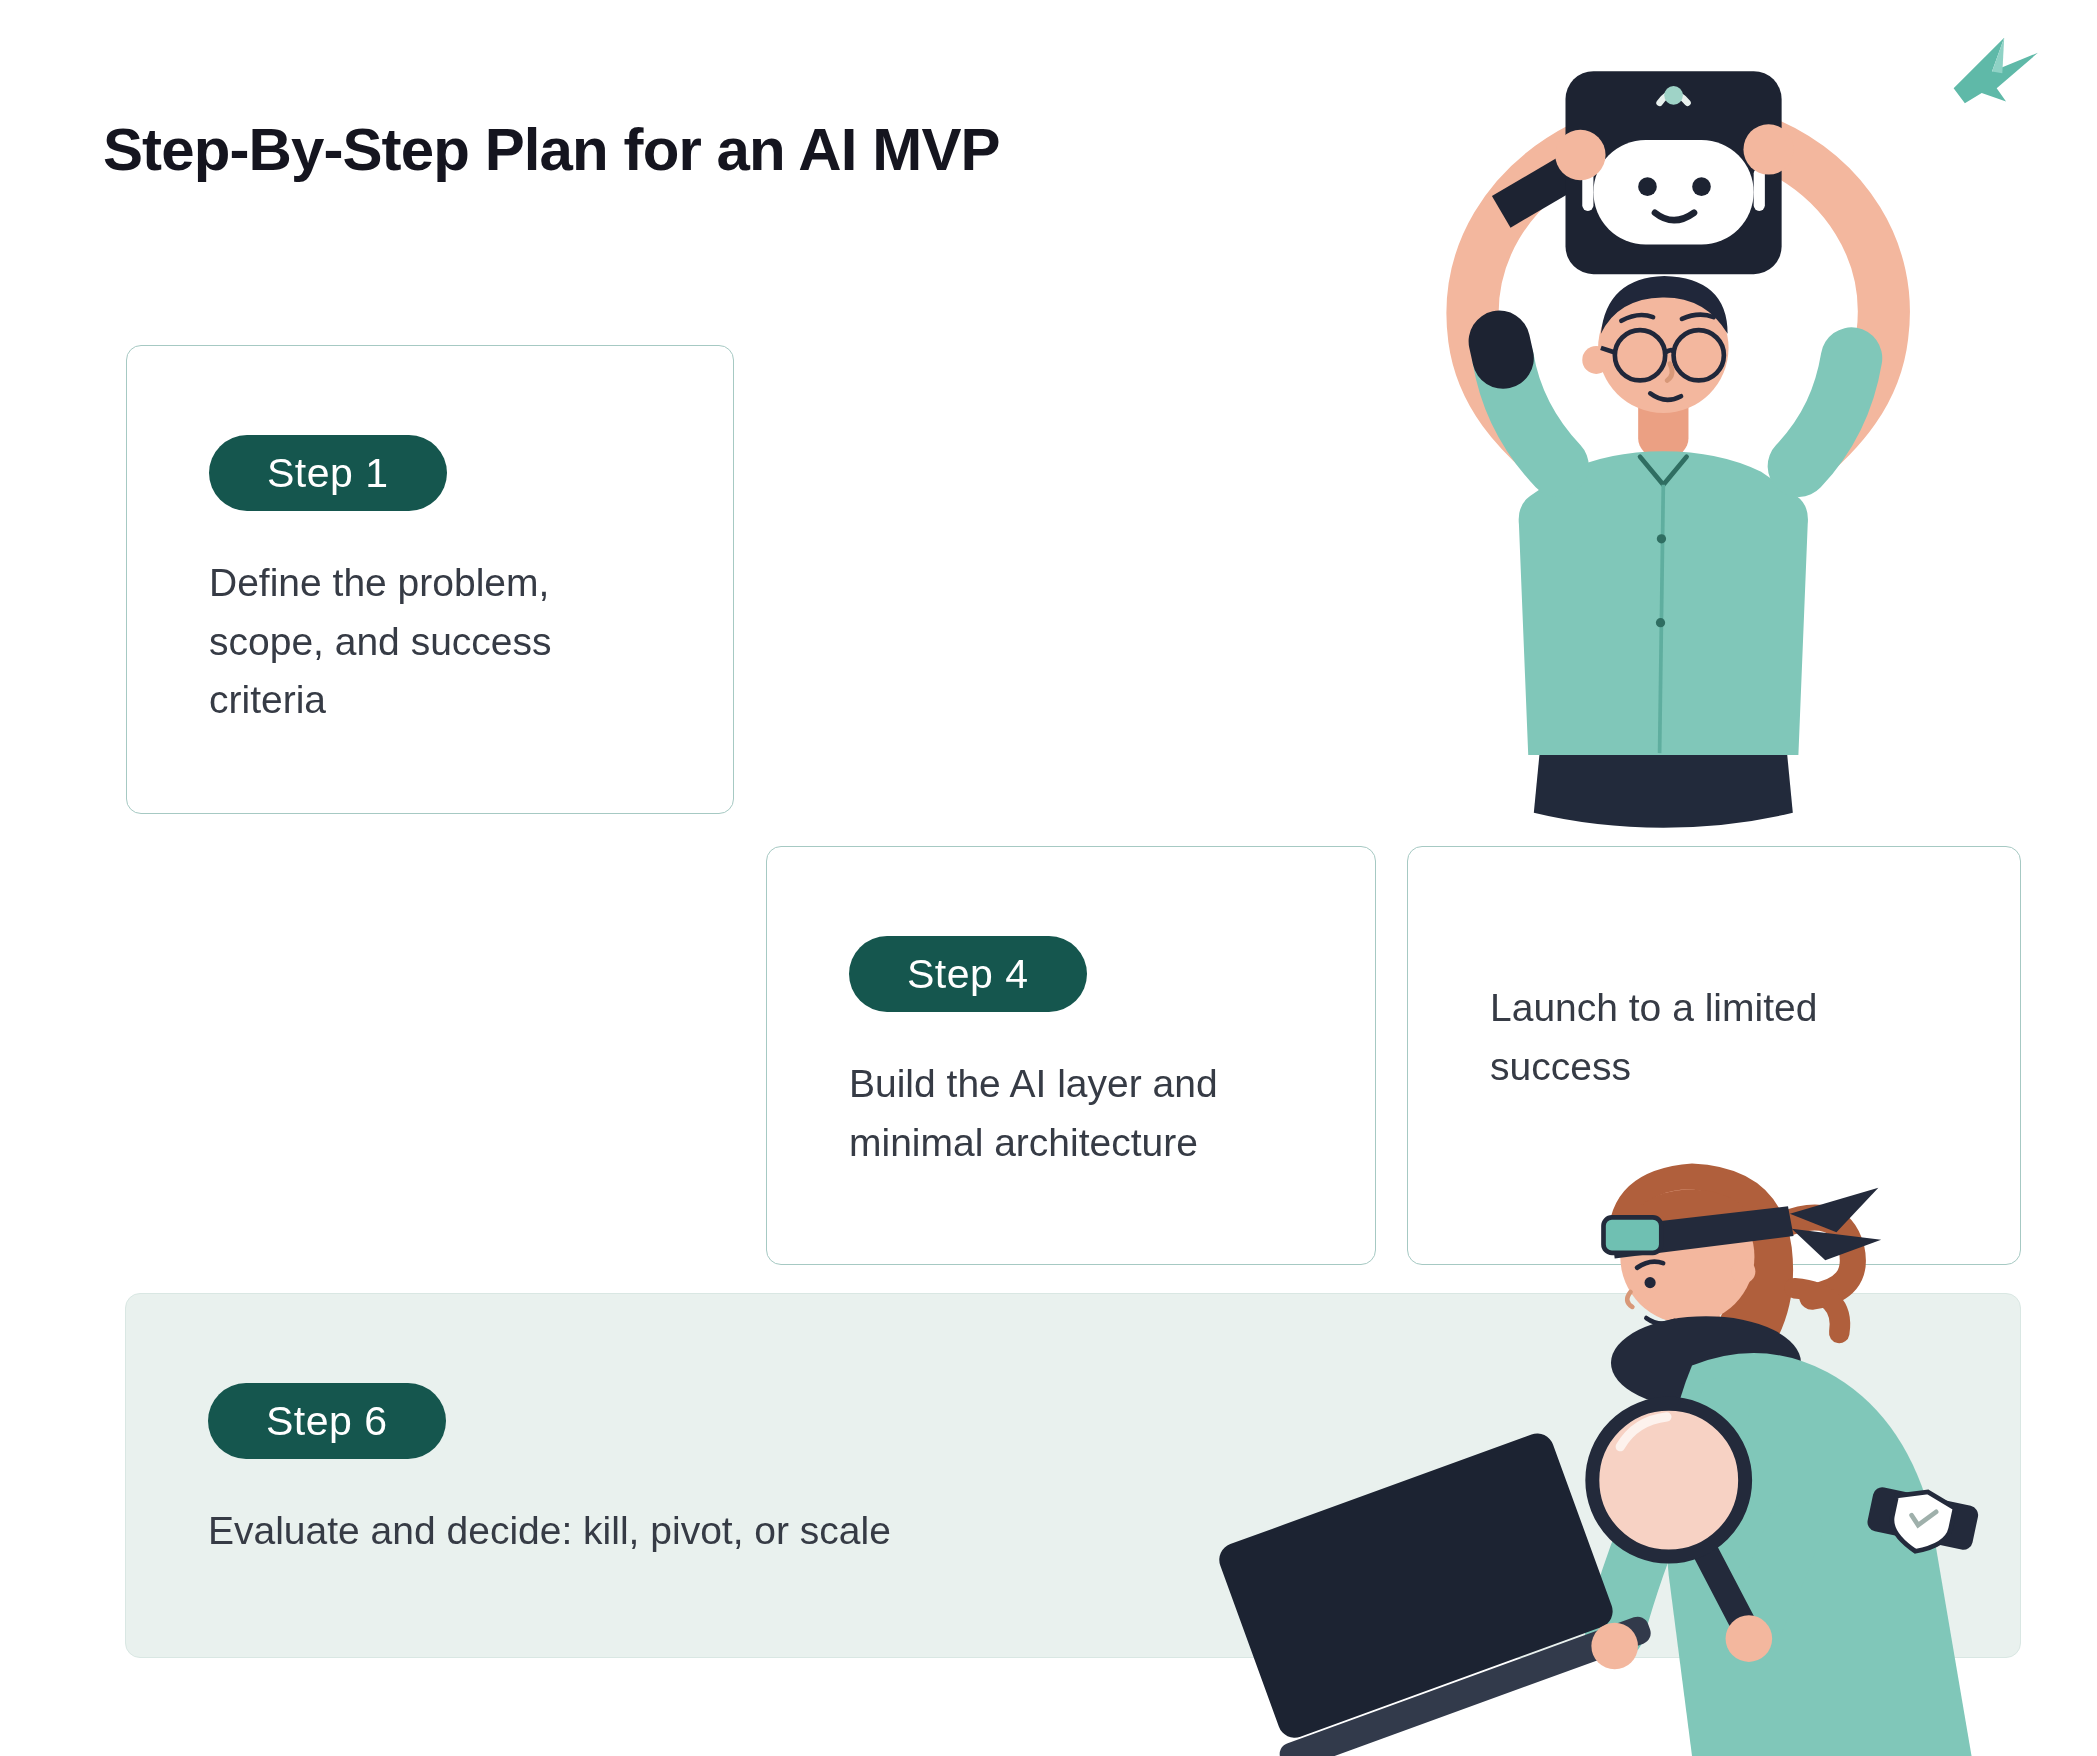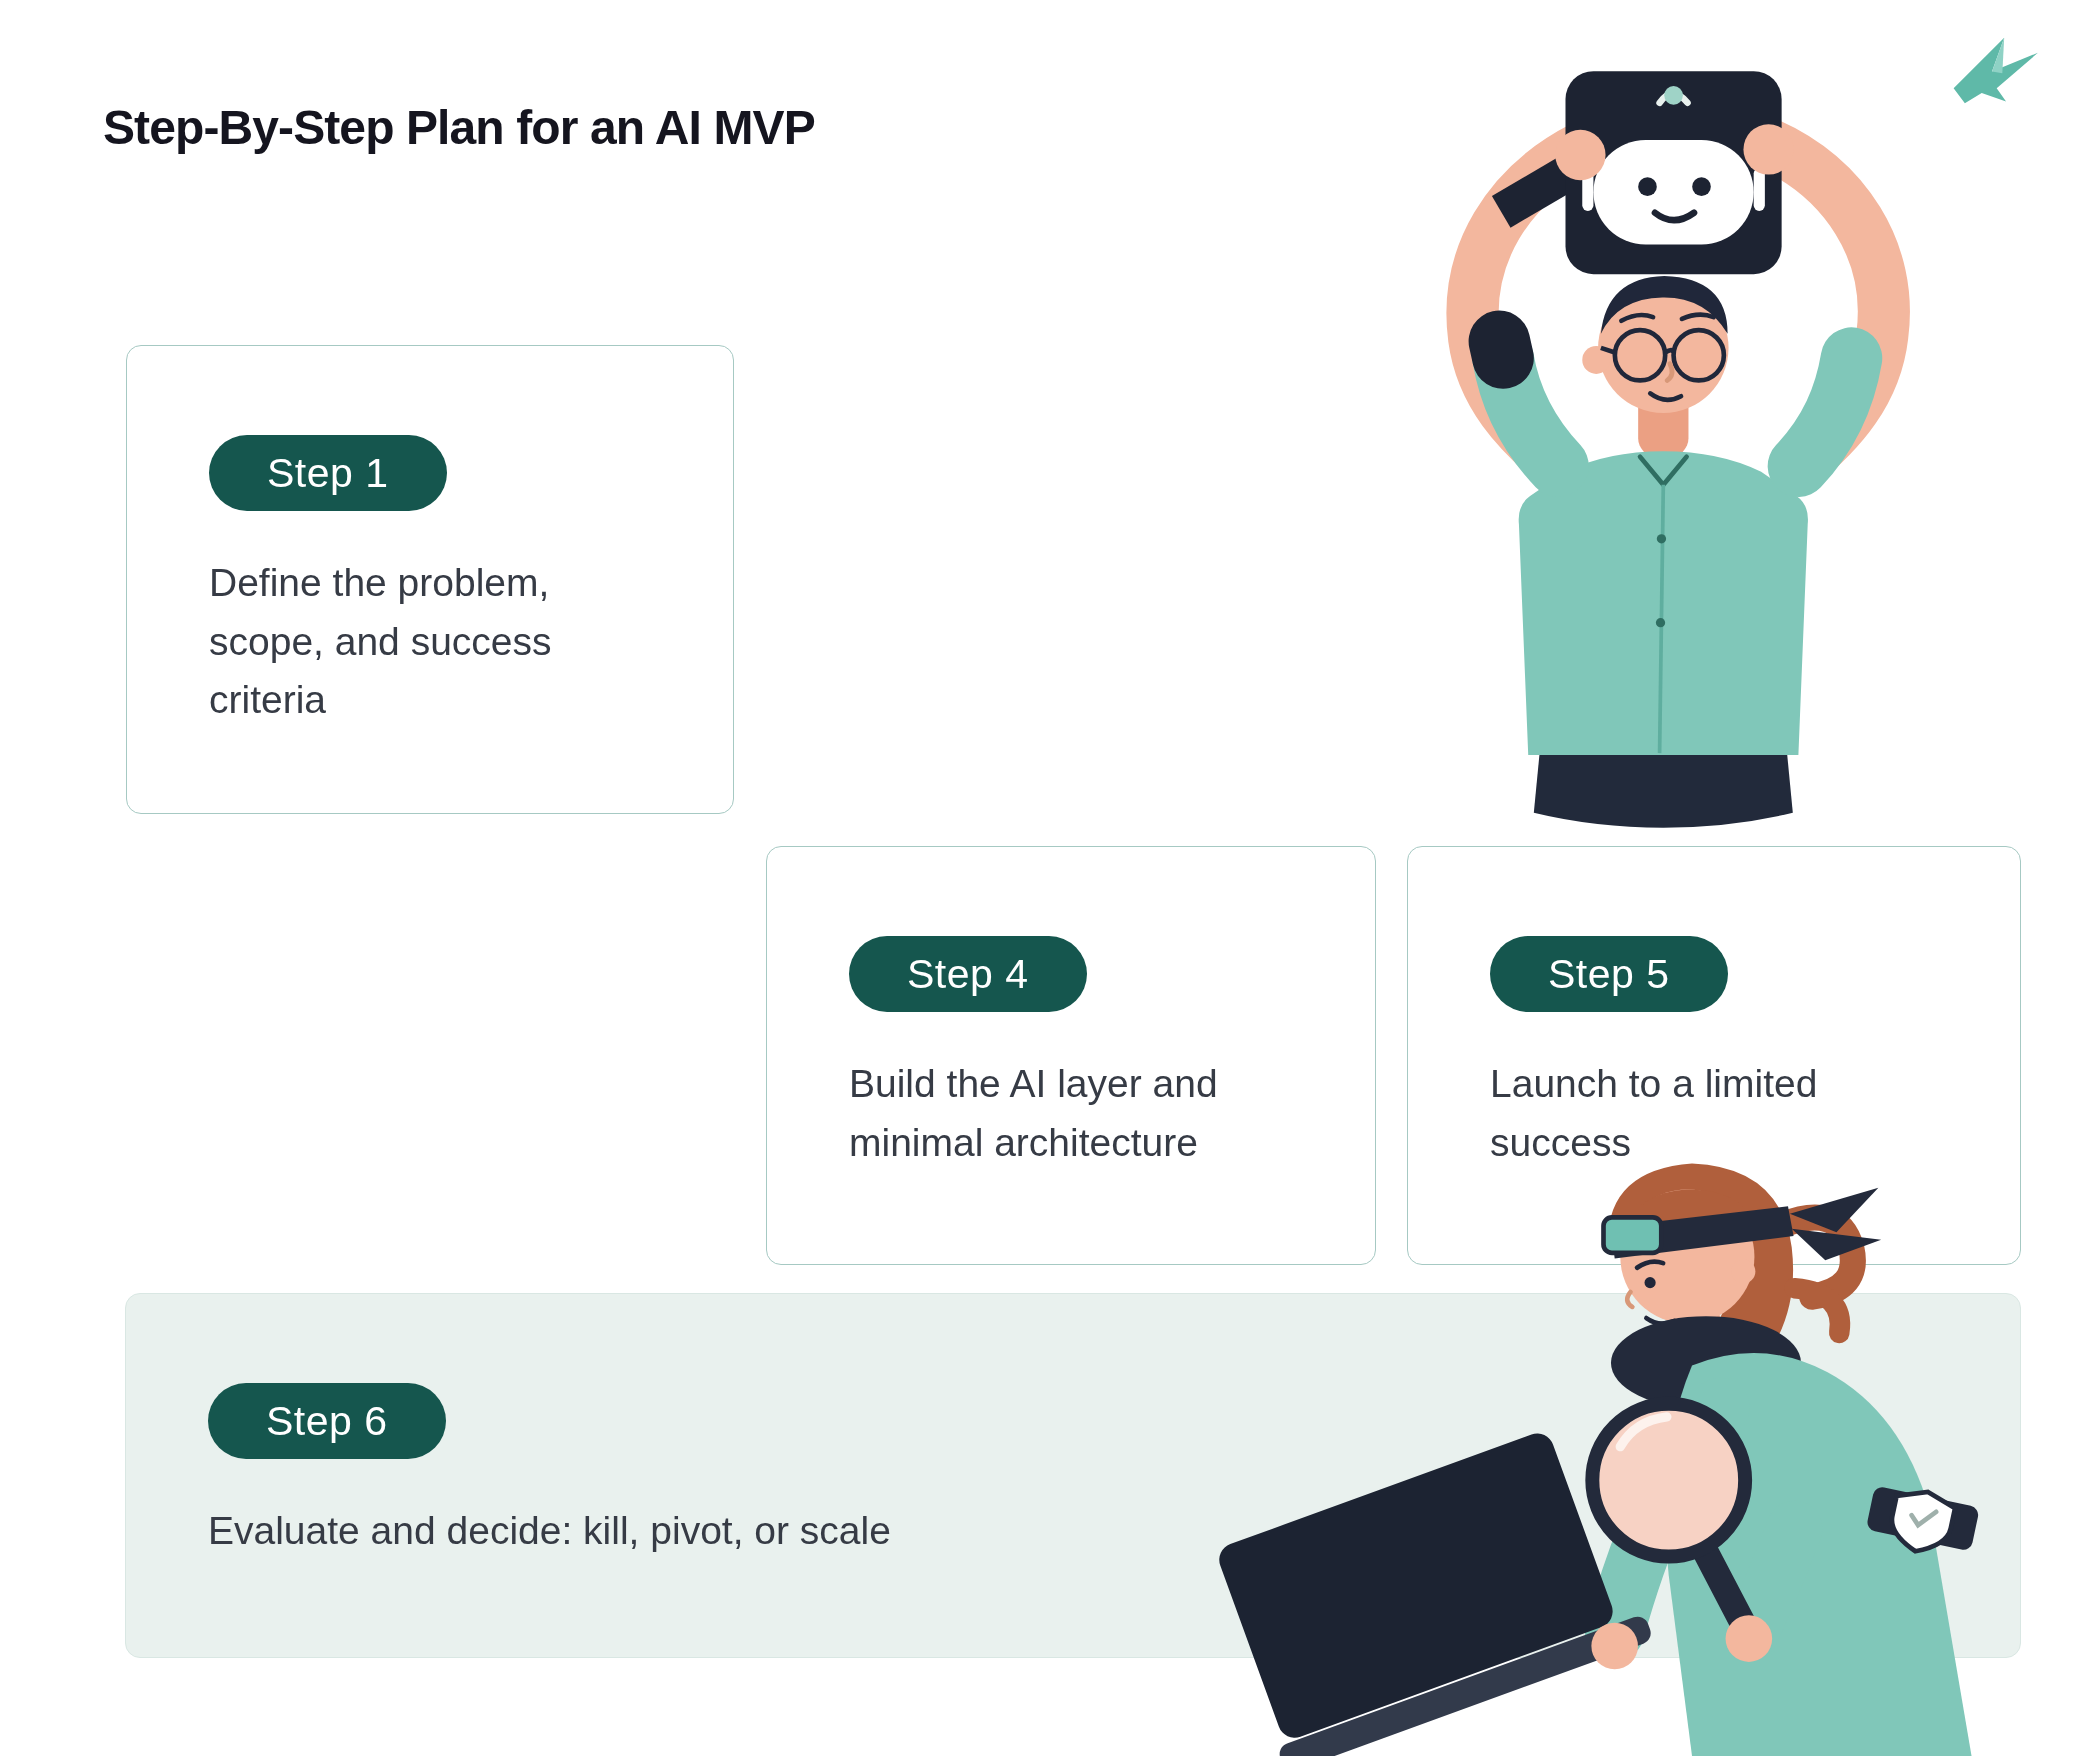--- a/index.html
+++ b/index.html
@@ -6,22 +6,22 @@
   body {
     width: 2098px; height: 1756px;
     background: #ffffff;
     font-family: "Liberation Sans", sans-serif;
     position: relative;
     overflow: hidden;
   }
   .canvas { position: absolute; inset: 0; }
 
   .title {
-    position: absolute; left: 103px; top: 97px;
-    font-size: 48px; font-weight: 800;
+    position: absolute; left: 103px; top: 111px;
+    font-size: 60px; font-weight: 800;
     color: var(--title-color, #15151f);
     line-height: 1.3; letter-spacing: -0.9px;
     z-index: 1; margin: 0;
   }
   .title .line { display: block; }
 
   .card {
     position: absolute;
     border-radius: 15px;
     padding: 89px 0 0 82px;
@@ -84,21 +84,20 @@
   </section>
 
 
 
   <section class="card outline c4">
     <div class="pill">Step 4</div>
     <p class="desc w520">Build the AI layer and minimal architecture</p>
   </section>
 
   <section class="card outline c5">
-    <div class="pill">Step 5</div>
     <p class="desc w470">Launch to a limited success</p>
   </section>
 
   <section class="card filled c6">
     <div class="pill">Step 6</div>
     <p class="desc">Evaluate and decide: kill, pivot, or scale</p>
   </section>
 
   <div class="illus illus-man">
     <svg viewBox="0 0 790 830" xmlns="http://www.w3.org/2000/svg">

